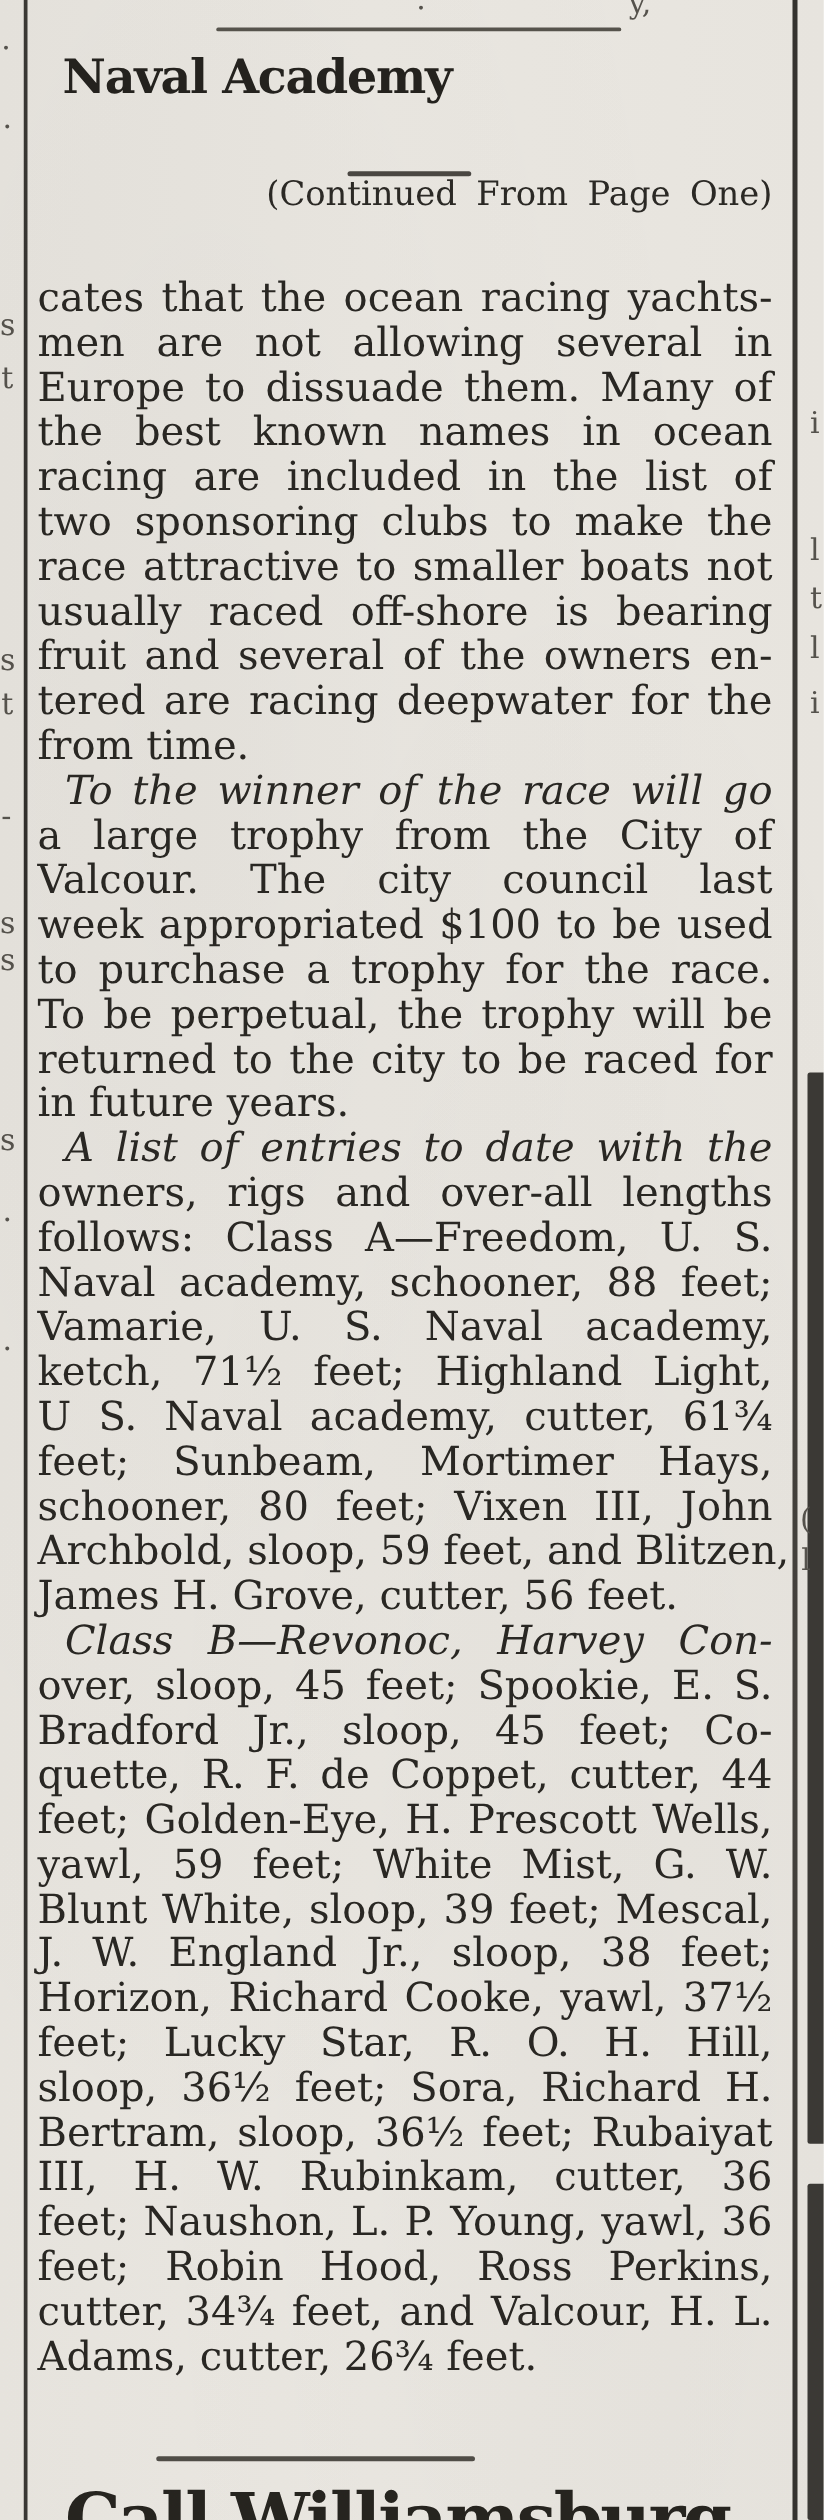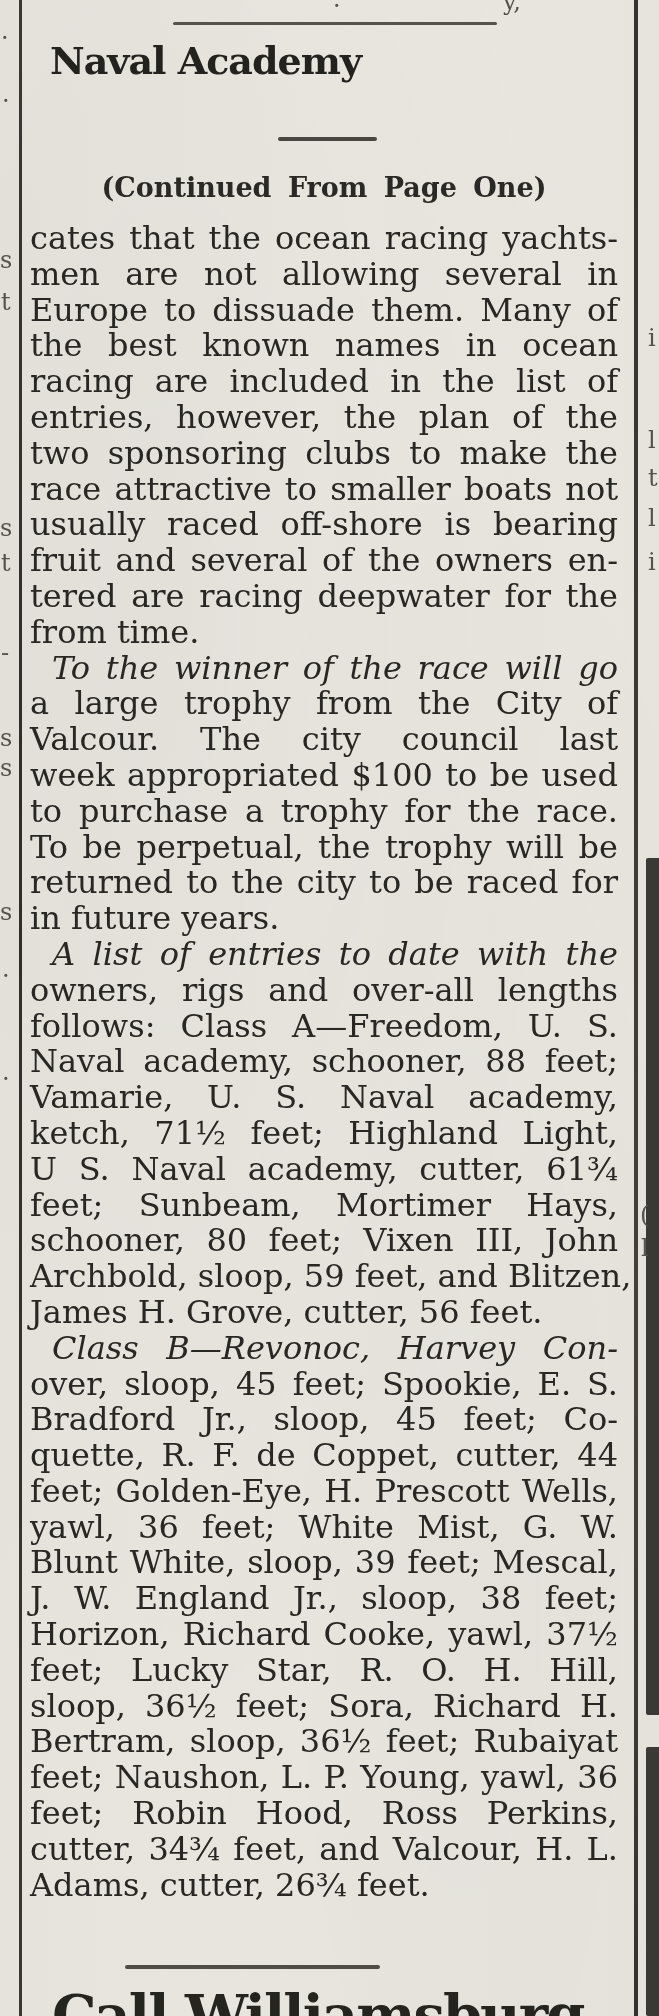--- a/index.html
+++ b/index.html
@@ -27,22 +27,22 @@
   .divider{position:absolute; background:var(--rule); border-radius:2px;}
   .divider-top{left:173px; top:22px; width:324px; height:3px; background:#56534c;}
   .divider-headline{left:278px; top:137px; width:99px; height:4px;}
   .divider-bottom{left:125px; top:1965px; width:255px; height:4px; background:#504d47;}
   
   .headline{
     position:absolute; left:50px; top:38px; width:560px;
     font-size:38px; font-weight:bold; letter-spacing:-1px; color:#24221e;
   }
   .continued{
-    position:absolute; left:30px; top:172px; width:588px; text-align:center;
-    font-size:27px; font-weight:bold; word-spacing:7px; color:#2b2925;
+    position:absolute; left:30px; top:140px; width:588px; text-align:right;
+    font-size:27px; font-weight:normal; word-spacing:7px; color:#2b2925;
   }
   
   .body-copy{position:absolute; left:30px; top:221px; width:588px; font-size:32px;}
   .line{
     height:35.8px; line-height:35.8px; white-space:nowrap;
     text-align:justify; text-align-last:justify; overflow:visible;
   }
   .line.indent{padding-left:22px;font-style:italic;}
   .line.last{text-align-last:left;}
   
@@ -71,21 +71,20 @@
 
   <div class="continued">(Continued From Page One)</div>
 
   <div class="body-copy">
       <div>
         <div class="line">cates that the ocean racing yachts-</div>
         <div class="line">men are not allowing several in</div>
         <div class="line">Europe to dissuade them. Many of</div>
         <div class="line">the best known names in ocean</div>
         <div class="line">racing are included in the list of</div>
-        <div class="line">entries, however, the plan of the</div>
         <div class="line">two sponsoring clubs to make the</div>
         <div class="line">race attractive to smaller boats not</div>
         <div class="line">usually raced off-shore is bearing</div>
         <div class="line">fruit and several of the owners en-</div>
         <div class="line">tered are racing deepwater for the</div>
         <div class="line last">from time.</div>
       </div>
       <div>
         <div class="line indent">To the winner of the race will go</div>
         <div class="line">a large trophy from the City of</div>
@@ -108,27 +107,28 @@
         <div class="line">schooner, 80 feet; Vixen III, John</div>
         <div class="line">Archbold, sloop, 59 feet, and Blitzen,</div>
         <div class="line last">James H. Grove, cutter, 56 feet.</div>
       </div>
       <div>
         <div class="line indent">Class B—Revonoc, Harvey Con-</div>
         <div class="line">over, sloop, 45 feet; Spookie, E. S.</div>
         <div class="line">Bradford Jr., sloop, 45 feet; Co-</div>
         <div class="line">quette, R. F. de Coppet, cutter, 44</div>
         <div class="line">feet; Golden-Eye, H. Prescott Wells,</div>
-        <div class="line">yawl, 36 feet; White Mist, G. W.</div>
+        <div class="line">yawl, 59 feet; White Mist, G. W.</div>
         <div class="line">Blunt White, sloop, 39 feet; Mescal,</div>
         <div class="line">J. W. England Jr., sloop, 38 feet;</div>
         <div class="line">Horizon, Richard Cooke, yawl, 37½</div>
         <div class="line">feet; Lucky Star, R. O. H. Hill,</div>
         <div class="line">sloop, 36½ feet; Sora, Richard H.</div>
         <div class="line">Bertram, sloop, 36½ feet; Rubaiyat</div>
+        <div class="line">III, H. W. Rubinkam, cutter, 36</div>
         <div class="line">feet; Naushon, L. P. Young, yawl, 36</div>
         <div class="line">feet; Robin Hood, Ross Perkins,</div>
         <div class="line">cutter, 34¾ feet, and Valcour, H. L.</div>
         <div class="line last">Adams, cutter, 26¾ feet.</div>
       </div>
     </div>
 
   <div class="divider divider-bottom"></div>
 
   <h1 class="next-headline" style="margin:0;">Call Williamsburg</h1>

